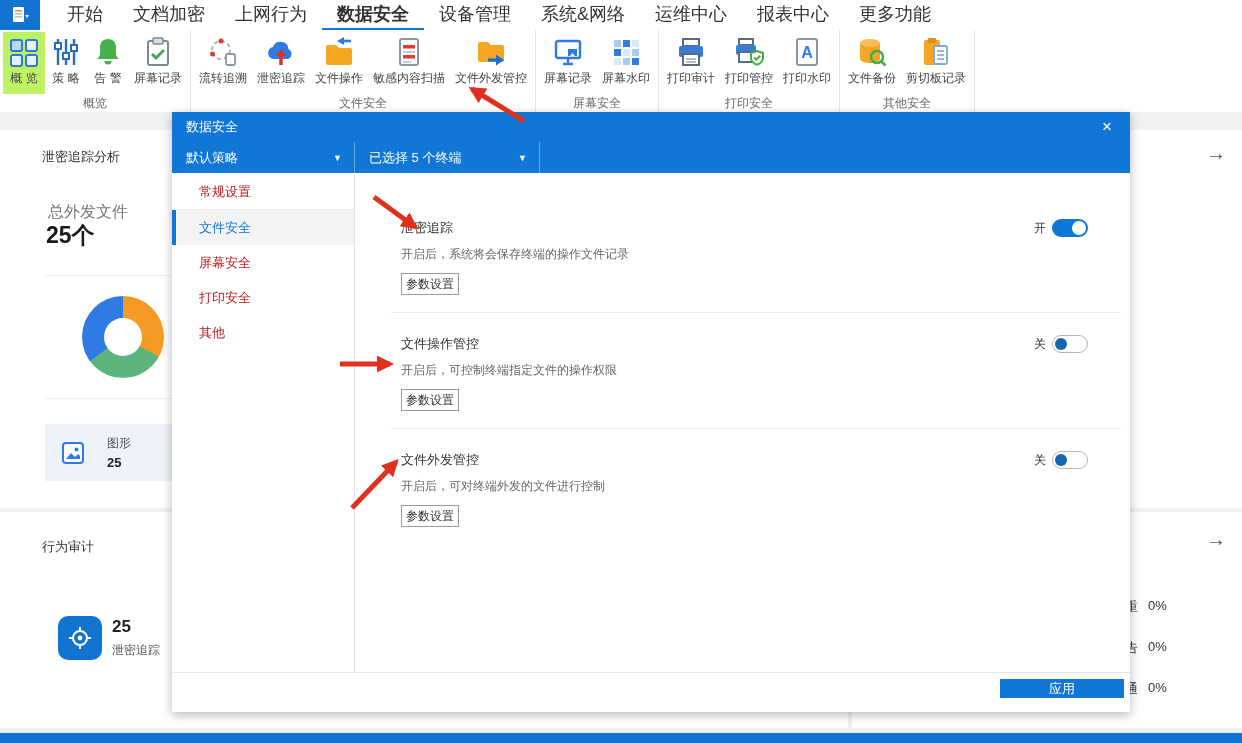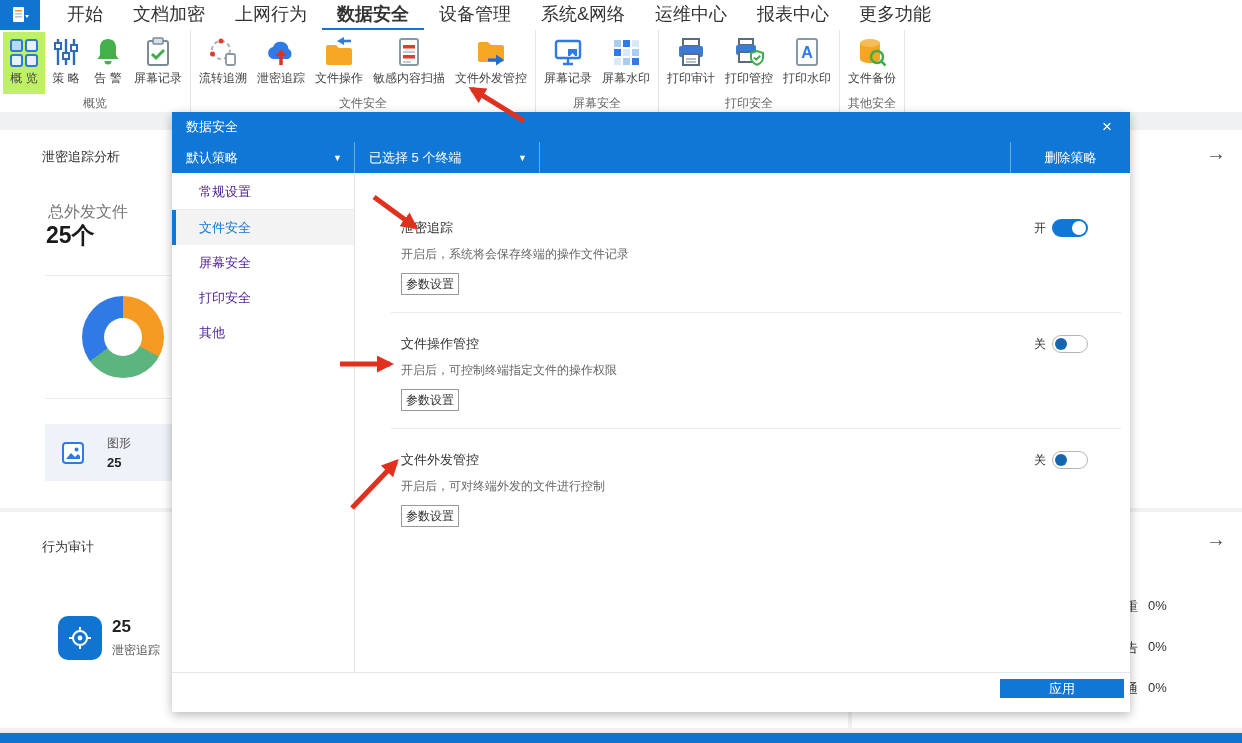--- a/index.html
+++ b/index.html
@@ -58,21 +58,21 @@
   #m-close { position:absolute; right:12px; top:0; height:30px; line-height:30px; font-size:17px; color:#fff; cursor:pointer; padding:0 6px; }
   #m-toolbar { position:absolute; left:0; top:30px; width:100%; height:31px; background:#1077d6; color:#fff; display:flex; font-size:13px; }
   .dd { position:relative; display:flex; align-items:center; padding-left:14px; border-right:1px solid rgba(255,255,255,.38); cursor:pointer;text-align:right; }
   #dd-policy { width:183px; }
   #dd-terminal { width:185px; }
   .dd .caret { position:absolute; right:12px; font-size:9px; }
   #m-delete { margin-left:auto; width:120px; border-left:1px solid rgba(255,255,255,.38); display:flex; align-items:center; justify-content:center; cursor:pointer; }
 
   #m-body { position:absolute; left:0; top:61px; width:100%; height:499px; }
   #m-sidebar { position:absolute; left:0; top:0; width:183px; height:100%; border-right:1px solid #e4e4e4; padding-top:1px; }
-  .side-item { position:relative; height:35px; line-height:35px; padding-left:27px; font-size:13px; color:#4c1d95; cursor:pointer; }
+  .side-item { position:relative; height:35px; line-height:35px; padding-left:27px; font-size:13px; color:#b91c1c; cursor:pointer; }
   .side-item.active { background:#f3f3f3; color:#1077d6; }
   .side-item.active::before { content:""; position:absolute; left:0; top:0; width:4px; height:100%; background:#1077d6; }
   #side-div { height:1px; background:#ececec; }
 
   #m-content { position:absolute; left:184px; top:0; width:774px; height:100%; padding:46px 42px 0 45px; }
   .sec-head { display:flex; align-items:center; justify-content:space-between; }
   .sec-title { font-size:13px; color:#333; }
   .sec-toggle { display:flex; align-items:center; gap:6px; font-size:12px; color:#333; cursor:pointer; }
   .switch { position:relative; width:36px; height:18px; border-radius:9px; display:inline-block; }
   .switch.on { background:#1077d6; }
@@ -278,20 +278,31 @@
       <div class="rgroup">
         <div class="ritems">
           <div class="ritem">
             <svg class="ric" viewBox="0 0 32 32">
               <path d="M4 7v16c0 2.2 4.5 4 10 4s10-1.8 10-4V7" fill="#f5a623"></path>
               <ellipse cx="14" cy="7" rx="10" ry="4" fill="#f8bc55"></ellipse>
               <circle cx="21" cy="21" r="6" fill="none" stroke="#3fae49" stroke-width="2.5"></circle>
               <line x1="25.5" y1="25.5" x2="29.5" y2="29.5" stroke="#3fae49" stroke-width="2.5"></line>
             </svg>
             <span class="rlbl">文件备份</span>
+          </div>
+          <div class="ritem">
+            <svg class="ric" viewBox="0 0 32 32">
+              <rect x="4" y="4" width="16" height="25" rx="2" fill="#f5a623"></rect>
+              <rect x="8" y="2" width="8" height="5" rx="1" fill="#e0901a"></rect>
+              <rect x="14" y="10" width="13" height="18" rx="1.5" fill="#fff" stroke="#7ba7d9" stroke-width="1.8"></rect>
+              <line x1="17" y1="15" x2="24" y2="15" stroke="#7ba7d9" stroke-width="1.6"></line>
+              <line x1="17" y1="19" x2="24" y2="19" stroke="#7ba7d9" stroke-width="1.6"></line>
+              <line x1="17" y1="23" x2="24" y2="23" stroke="#7ba7d9" stroke-width="1.6"></line>
+            </svg>
+            <span class="rlbl">剪切板记录</span>
           </div>
         </div>
         <div class="rgroup-label">其他安全</div>
       </div>
     </div>
   </div>
 
   <div class="panel" id="panel-tl">
     <div class="panel-title">泄密追踪分析</div>
     <div id="stat-label">总外发文件</div>
@@ -357,21 +368,20 @@
     </div>
     <div id="m-toolbar">
       <div class="dd" id="dd-policy">
         <span>默认策略</span>
         <span class="caret">▼</span>
       </div>
       <div class="dd" id="dd-terminal">
         <span>已选择 5 个终端</span>
         <span class="caret">▼</span>
       </div>
-      <div id="m-delete">删除策略</div>
     </div>
 
     <div id="m-body">
       <div id="m-sidebar">
         <div class="side-item">常规设置</div>
         <div id="side-div"></div>
         <div class="side-item active">文件安全</div>
         <div class="side-item">屏幕安全</div>
         <div class="side-item">打印安全</div>
         <div class="side-item">其他</div>

